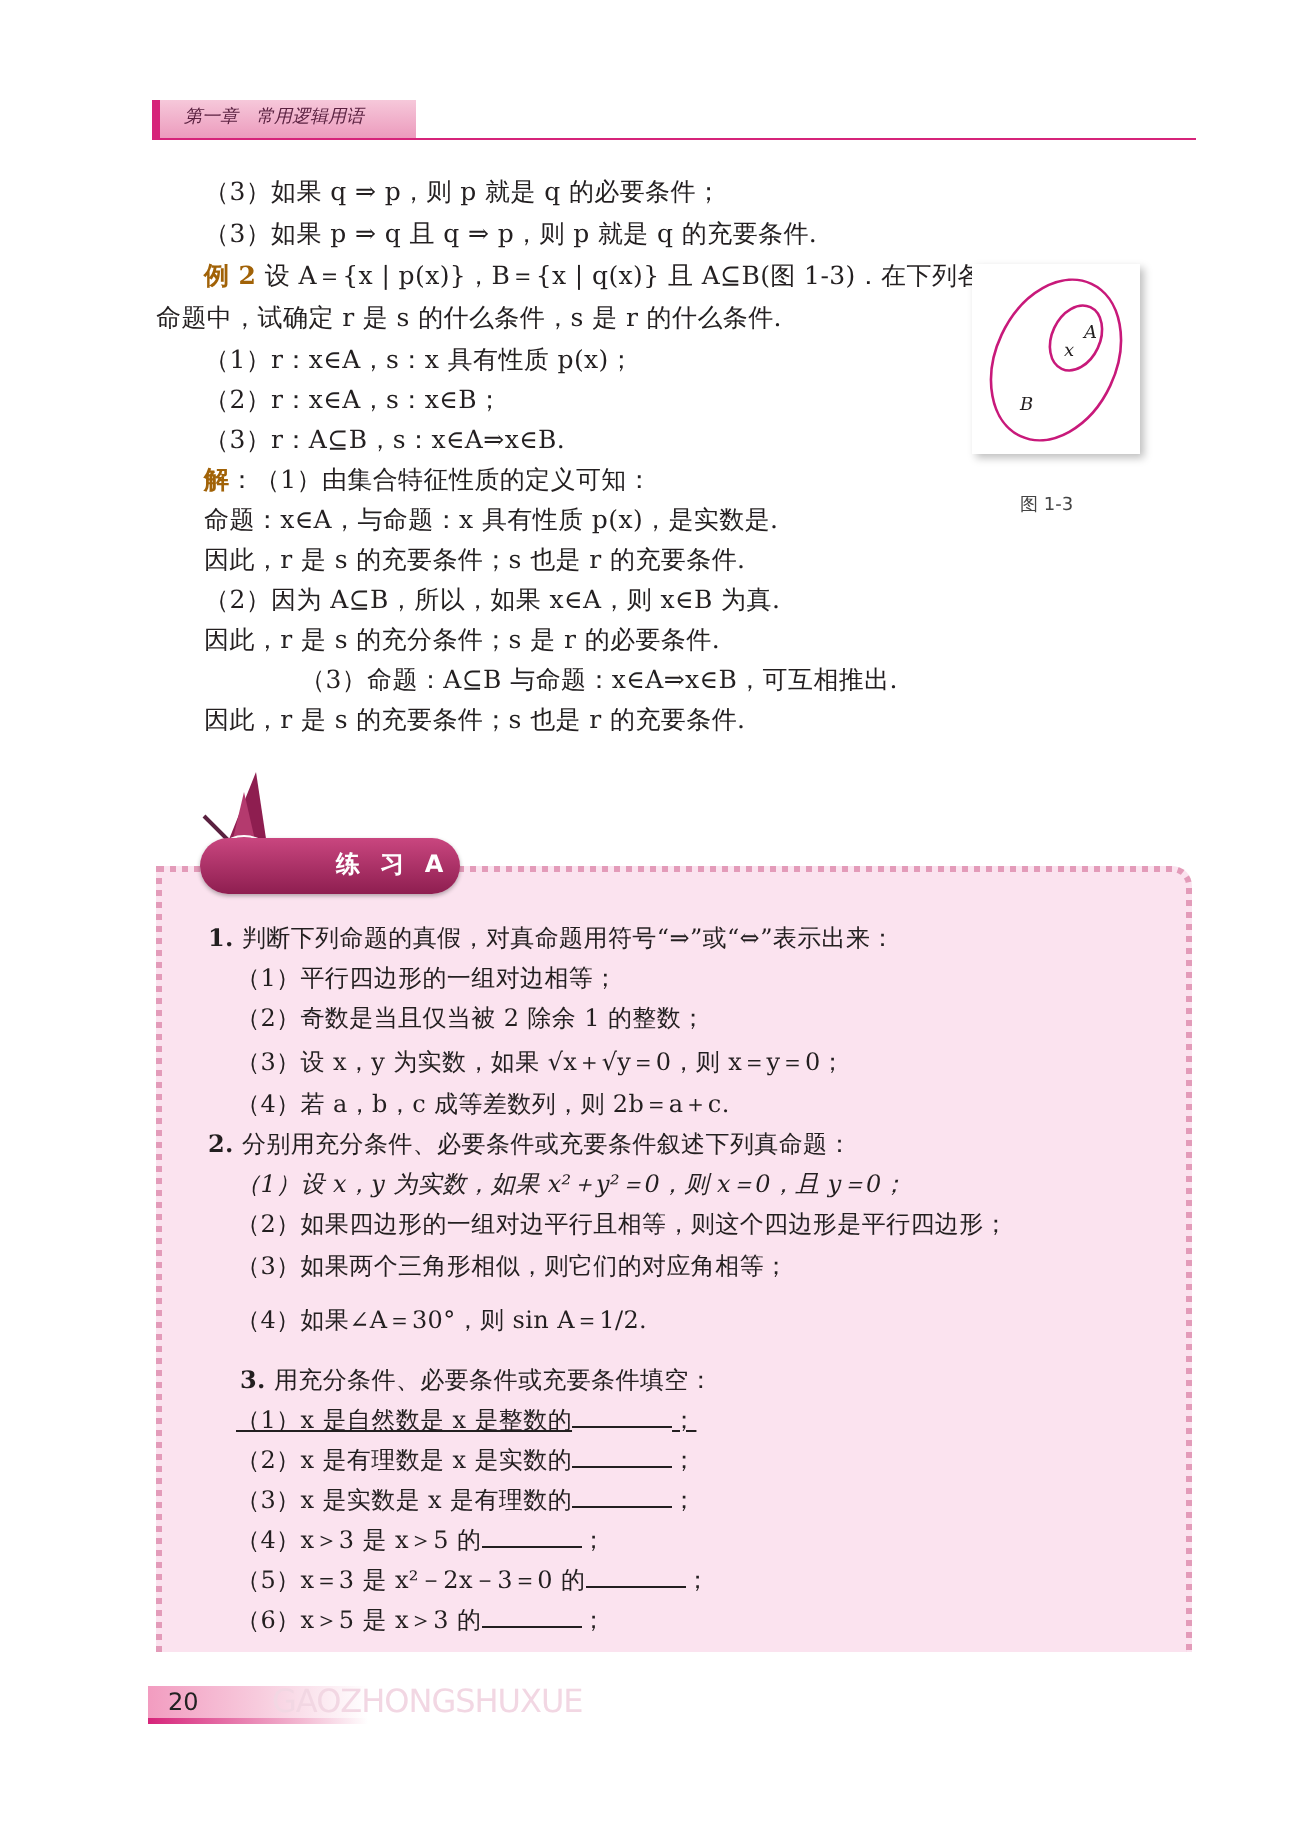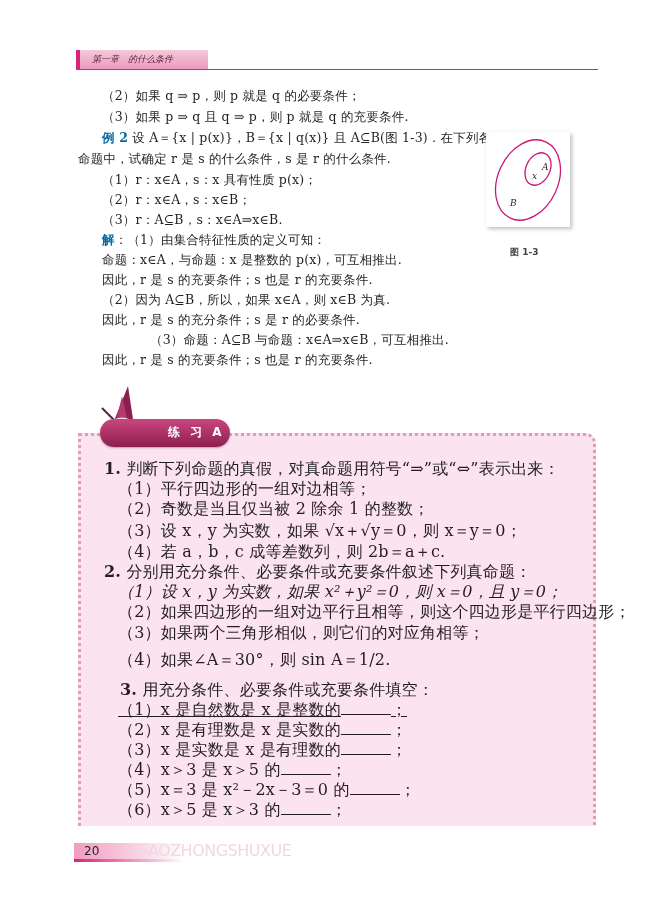--- a/index.html
+++ b/index.html
@@ -18,27 +18,27 @@
     font-family: "DejaVu Sans", sans-serif; font-size: 9px; font-style: italic;
     color: #5a2140; line-height: 19px; padding-left: 12px; box-sizing: border-box;
   }
   .header-line { position: absolute; left: 0; top: 19px; width: 522px; height: 1px; background: #d6247a; }
 
   
   .line {
     position: absolute; font-size: 12.5px; line-height: 20px; white-space: nowrap;
     letter-spacing: 0.2px;
   }
-  .red { color: #0369a1; font-weight: bold; }
+  .red { color: #a16207; font-weight: bold; }
 
   
   .figure { position: absolute; left: 486px; top: 132px; width: 84px; height: 95px;
     background: #fff; box-shadow: 2px 2px 4px rgba(0,0,0,0.25); }
   .fig-caption { position: absolute; left: 510px; top: 246px; font-size: 9px; color: #444;
-    font-family: "DejaVu Sans", sans-serif; font-weight: bold; }
+    font-family: "DejaVu Sans", sans-serif; }
 
   
   .ex-box {
     position: absolute; left: 78px; top: 433px; width: 512px; height: 390px;
     background: #fbe3ef;
     border-top: 3px dotted #e39bb9; border-right: 3px dotted #e39bb9;
     border-left: 3px dotted #e39bb9;
     border-radius: 0 10px 0 0;
   }
   .ex-badge {
@@ -46,21 +46,21 @@
     border-radius: 14px;
     background: linear-gradient(180deg, #c9467f 0%, #8e1e50 100%);
     box-shadow: 0 1px 2px rgba(0,0,0,0.3);
   }
   .ex-badge-label {
     position: absolute; left: 152px; top: 424px; color: #fff; font-size: 12px;
     font-family: "DejaVu Sans", sans-serif; font-weight: bold; letter-spacing: 3px; margin-left: 16px;
   }
   .ex-deco { position: absolute; left: 100px; top: 386px; }
 
-  .ex .line { font-size: 16px; }
+  .ex .line { font-size: 12px; }
   .q-num { font-weight: bold; }
   .blank { display: inline-block; width: 50px; border-bottom: 1px solid #231f20; height: 12px; vertical-align: baseline; }
 
   
   .footer-tab {
     position: absolute; left: 74px; top: 843px; width: 110px; height: 16px;
     background: linear-gradient(90deg, #f29cc0 0%, #f7cbdd 50%, #ffffff 100%);
   }
   .footer-line {
     position: absolute; left: 74px; top: 859px; width: 110px; height: 3px;
@@ -69,40 +69,40 @@
   .page-num { position: absolute; left: 84px; top: 843px; font-size: 12px; line-height: 16px;
     font-family: "DejaVu Sans", sans-serif; color: #222; }
   .footer-brand { position: absolute; left: 136px; top: 843px; font-size: 16px; line-height: 16px;
     font-family: "DejaVu Sans", sans-serif; color: #f2d7e3; letter-spacing: -0.5px; }
 </style>
 </head>
 <body>
 
 <div class="header">
   <div class="header-bar"></div>
-  <div class="header-tab">第一章　的什么条件</div>
+  <div class="header-tab">第一章　常用逻辑用语</div>
   <div class="header-line"></div>
 </div>
 
-<div class="line" style="left:102px; top:86px;">（2）如果 q ⇒ p，则 p 就是 q 的必要条件；</div>
+<div class="line" style="left:102px; top:86px;">（3）如果 q ⇒ p，则 p 就是 q 的必要条件；</div>
 <div class="line" style="left:102px; top:107px;">（3）如果 p ⇒ q 且 q ⇒ p，则 p 就是 q 的充要条件.</div>
 
 <div class="line" style="left:102px; top:128px;">
   <span class="red">例 2</span>
   <span>设 A＝{x | p(x)}，B＝{x | q(x)} 且 A⊆B(图 1-3)．在下列各</span>
 </div>
 <div class="line" style="left:78px; top:149px;">命题中，试确定 r 是 s 的什么条件，s 是 r 的什么条件.</div>
 <div class="line" style="left:102px; top:170px;">（1）r：x∈A，s：x 具有性质 p(x)；</div>
 <div class="line" style="left:102px; top:190px;">（2）r：x∈A，s：x∈B；</div>
 <div class="line" style="left:102px; top:210px;">（3）r：A⊆B，s：x∈A⇒x∈B.</div>
 
 <div class="line" style="left:102px; top:230px;">
   <span class="red">解</span><span>：（1）由集合特征性质的定义可知：</span>
 </div>
-<div class="line" style="left:102px; top:250px;">命题：x∈A，与命题：x 是整数的 p(x)，可互相推出.</div>
+<div class="line" style="left:102px; top:250px;">命题：x∈A，与命题：x 具有性质 p(x)，是实数是.</div>
 <div class="line" style="left:102px; top:270px;">因此，r 是 s 的充要条件；s 也是 r 的充要条件.</div>
 <div class="line" style="left:102px; top:290px;">（2）因为 A⊆B，所以，如果 x∈A，则 x∈B 为真.</div>
 <div class="line" style="left:102px; top:310px;">因此，r 是 s 的充分条件；s 是 r 的必要条件.</div>
 <div class="line" style="left:102px; top:330px;margin-left:48px;">（3）命题：A⊆B 与命题：x∈A⇒x∈B，可互相推出.</div>
 <div class="line" style="left:102px; top:350px;">因此，r 是 s 的充要条件；s 也是 r 的充要条件.</div>
 
 <div class="figure">
   <svg width="84" height="95" viewBox="0 0 84 95">
     <ellipse cx="42" cy="48" rx="30" ry="42" transform="rotate(25 42 48)" fill="none" stroke="#c8197a" stroke-width="1.3"></ellipse>
     <ellipse cx="52" cy="37" rx="12" ry="17" transform="rotate(25 52 37)" fill="none" stroke="#c8197a" stroke-width="1.3"></ellipse>

